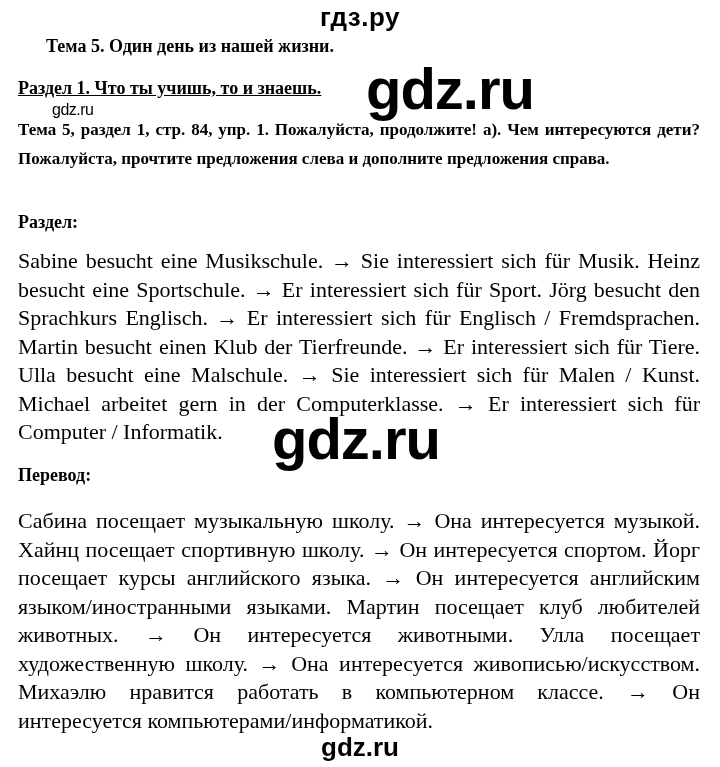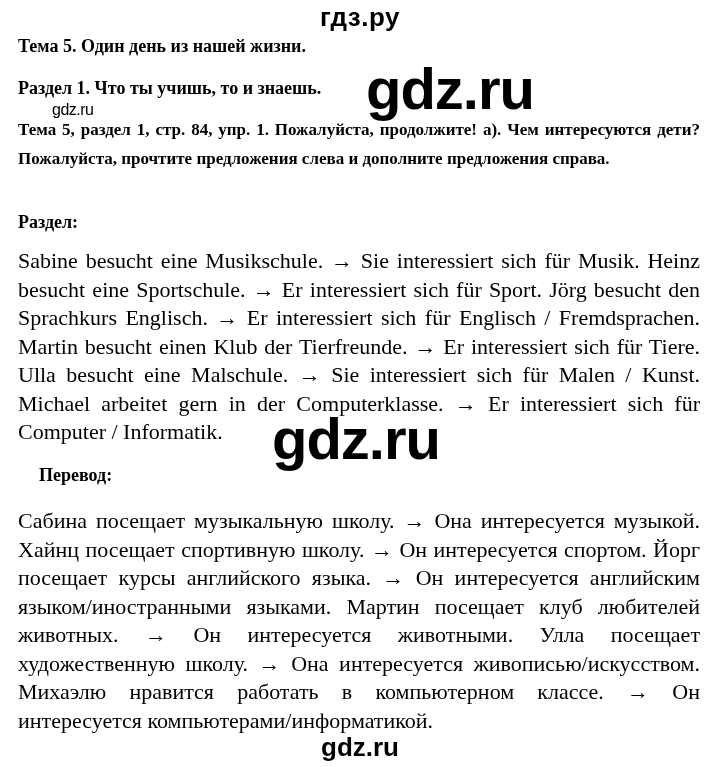--- a/index.html
+++ b/index.html
@@ -71,33 +71,33 @@
       font-size: 26px;
       font-weight: bold;
       line-height: 1;
     }
   </style>
 </head>
 <body>
 
 <div class="abs sans site-header">гдз.ру</div>
 
-<div class="abs serif heading" style="top:36px;">Тема 5. Один день из нашей жизни.</div>
+<div class="abs serif heading" style="top:36px;margin-left:28px;">Тема 5. Один день из нашей жизни.</div>
 
-<div class="abs serif heading" style="top:78px;">Раздел 1. Что ты учишь, то и знаешь.</div>
+<div class="abs serif heading" style="top:78px;text-decoration:underline;">Раздел 1. Что ты учишь, то и знаешь.</div>
 
 <div class="abs sans wm-big" style="left:366px; top:60px;">gdz.ru</div>
 
 <div class="abs sans wm-small" style="left:52px; top:102px;">gdz.ru</div>
 
 <div class="abs serif task">Тема 5, раздел 1, стр. 84,  упр. 1. Пожалуйста, продолжите! а). Чем интересуются дети? Пожалуйста, прочтите предложения слева и дополните предложения справа.</div>
 
 <div class="abs serif heading" style="top:212px;">Раздел:</div>
 
 <div class="abs serif para" style="top:247px;">Sabine besucht eine Musikschule. → Sie interessiert sich für Musik.  Heinz besucht eine Sportschule. → Er interessiert sich für Sport.  Jörg besucht den Sprachkurs Englisch. → Er interessiert sich für Englisch / Fremdsprachen.  Martin besucht einen Klub der Tierfreunde. → Er interessiert sich für Tiere.  Ulla besucht eine Malschule. → Sie interessiert sich für Malen / Kunst.  Michael arbeitet gern in der Computerklasse. → Er interessiert sich für Computer / Informatik.</div>
 
 <div class="abs sans wm-big" style="left:272px; top:410px;">gdz.ru</div>
 
-<div class="abs serif heading" style="top:465px;margin-left:21px;">Перевод:</div>
+<div class="abs serif heading" style="top:465px;">Перевод:</div>
 
 <div class="abs serif para" style="top:507px;">Сабина посещает музыкальную школу. → Она интересуется музыкой.  Хайнц посещает спортивную школу. → Он интересуется спортом.  Йорг посещает курсы английского языка. → Он интересуется английским языком/иностранными языками.  Мартин посещает клуб любителей животных. → Он интересуется животными.  Улла посещает художественную школу. → Она интересуется живописью/искусством.  Михаэлю нравится работать в компьютерном классе. → Он интересуется компьютерами/информатикой.</div>
 
 <div class="abs sans wm-footer" style="top:734px;">gdz.ru</div>
 
 </body></html>

